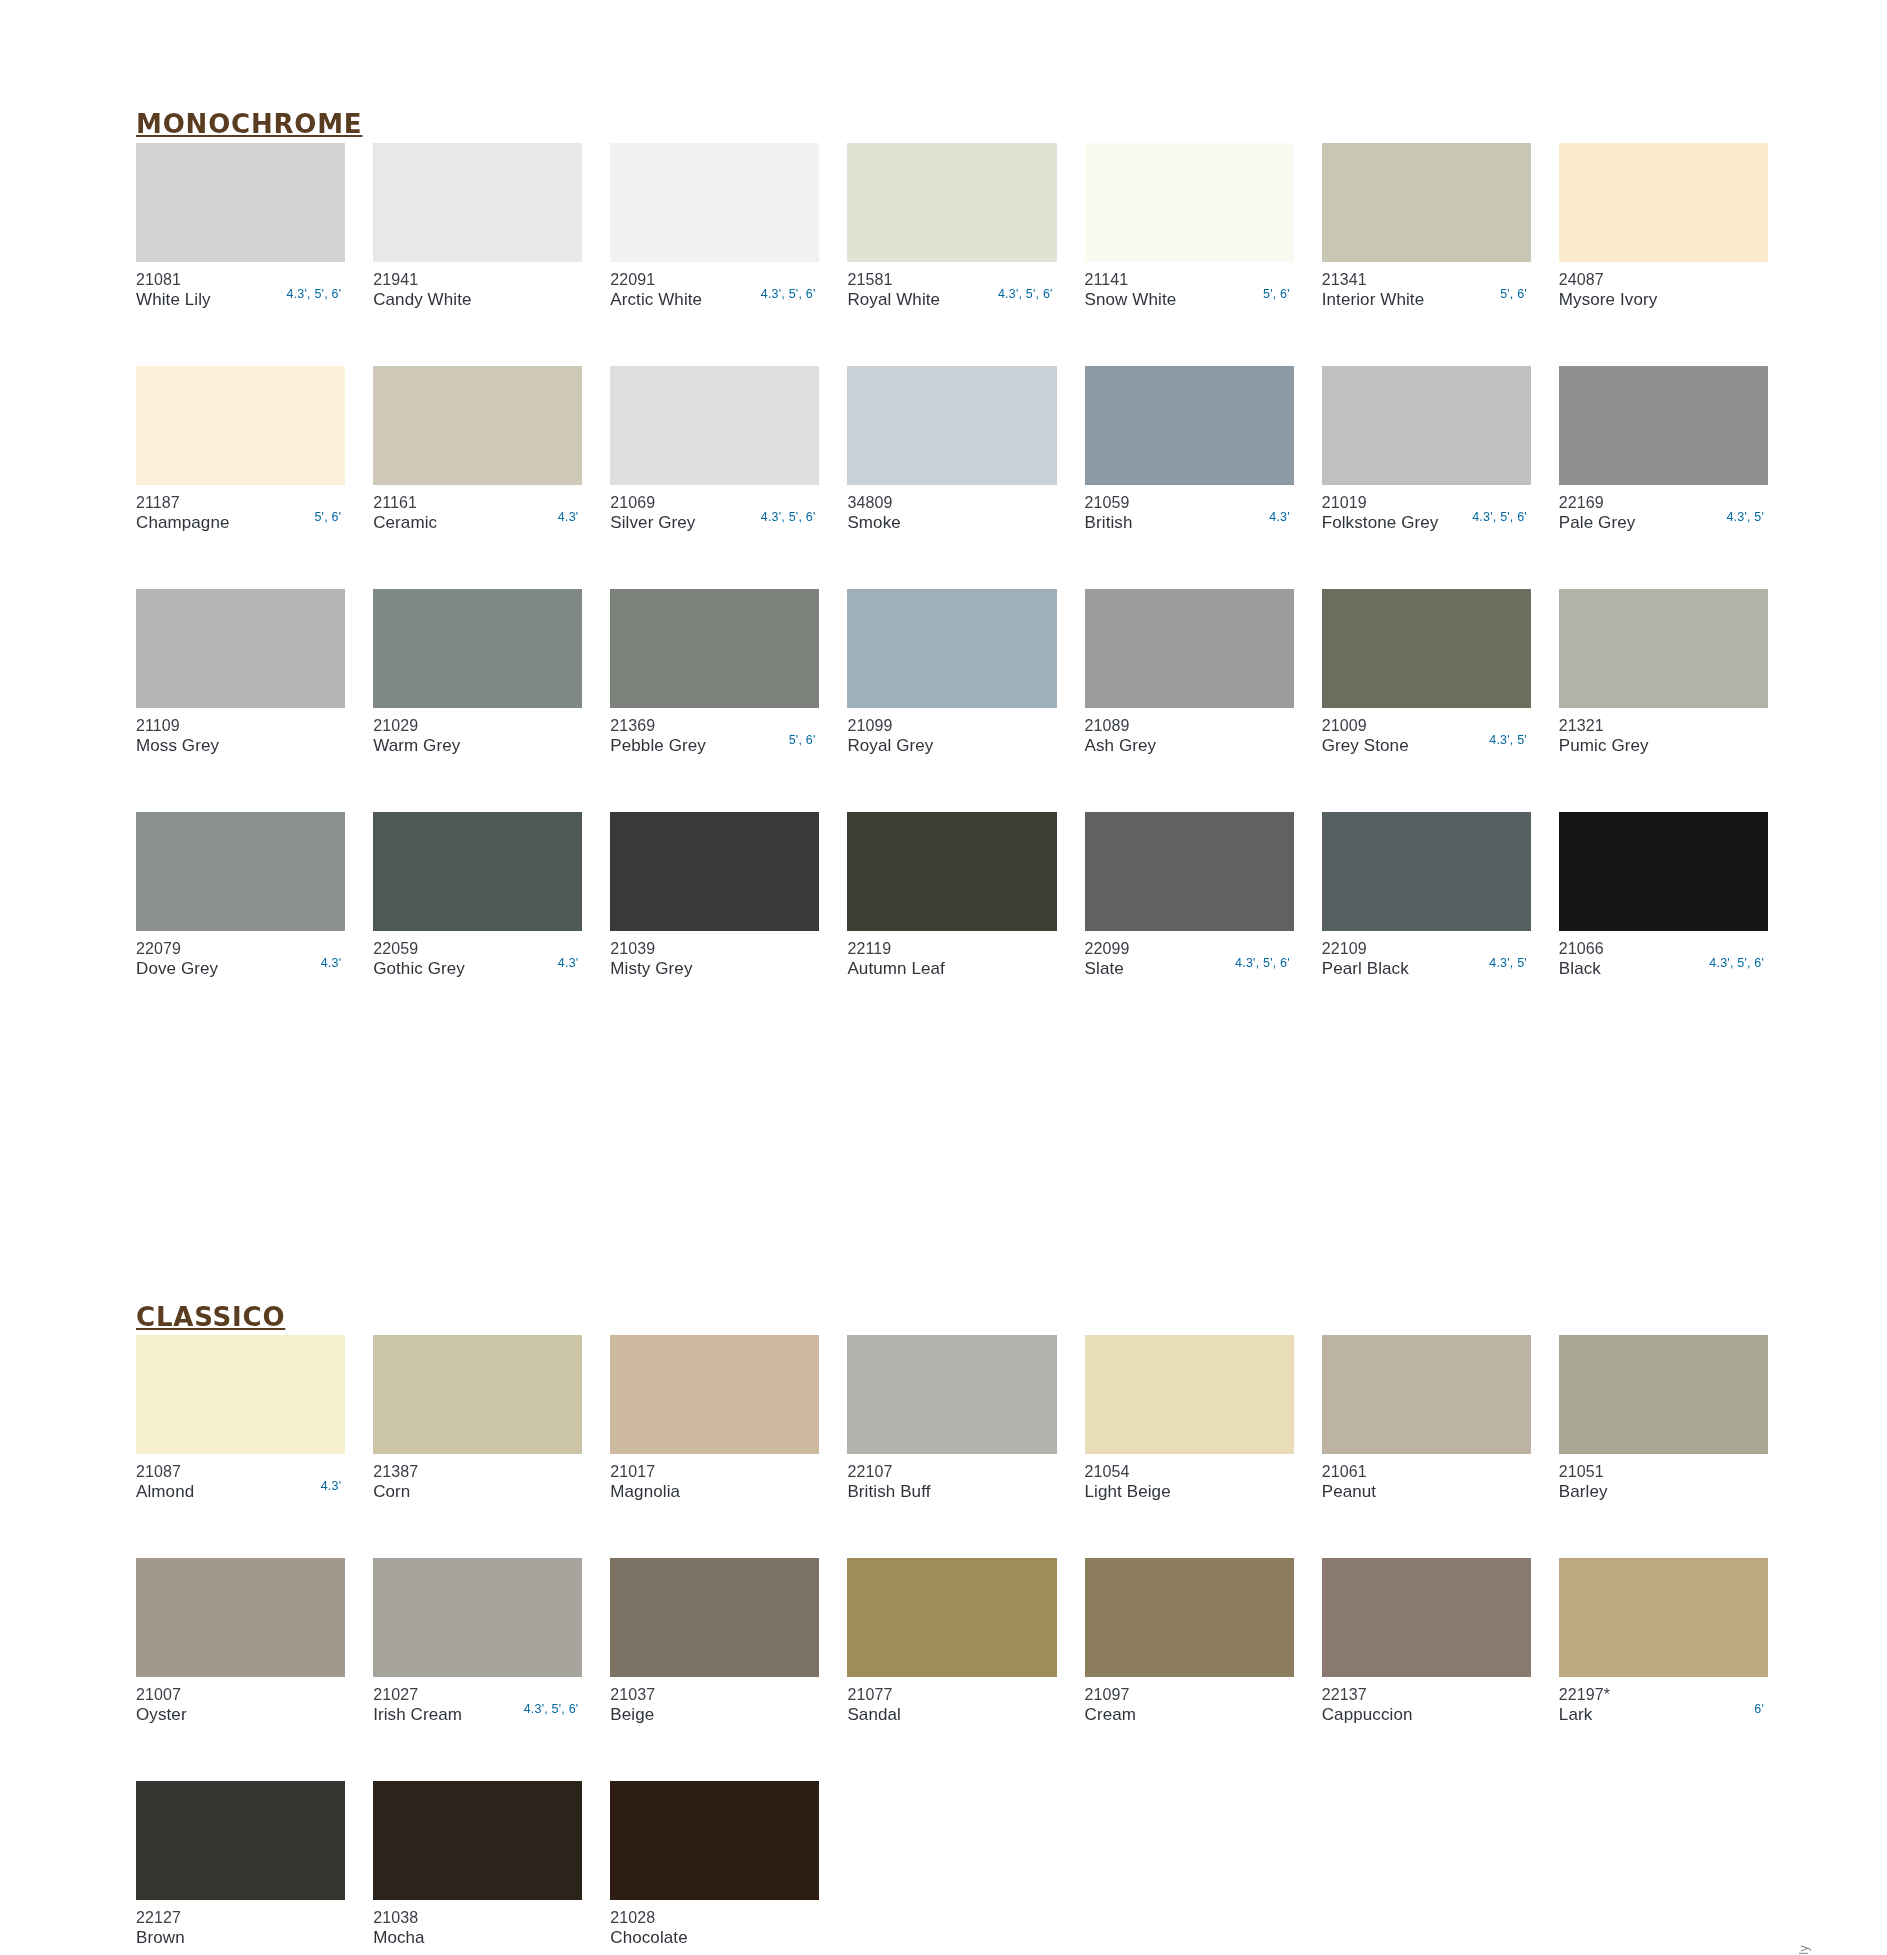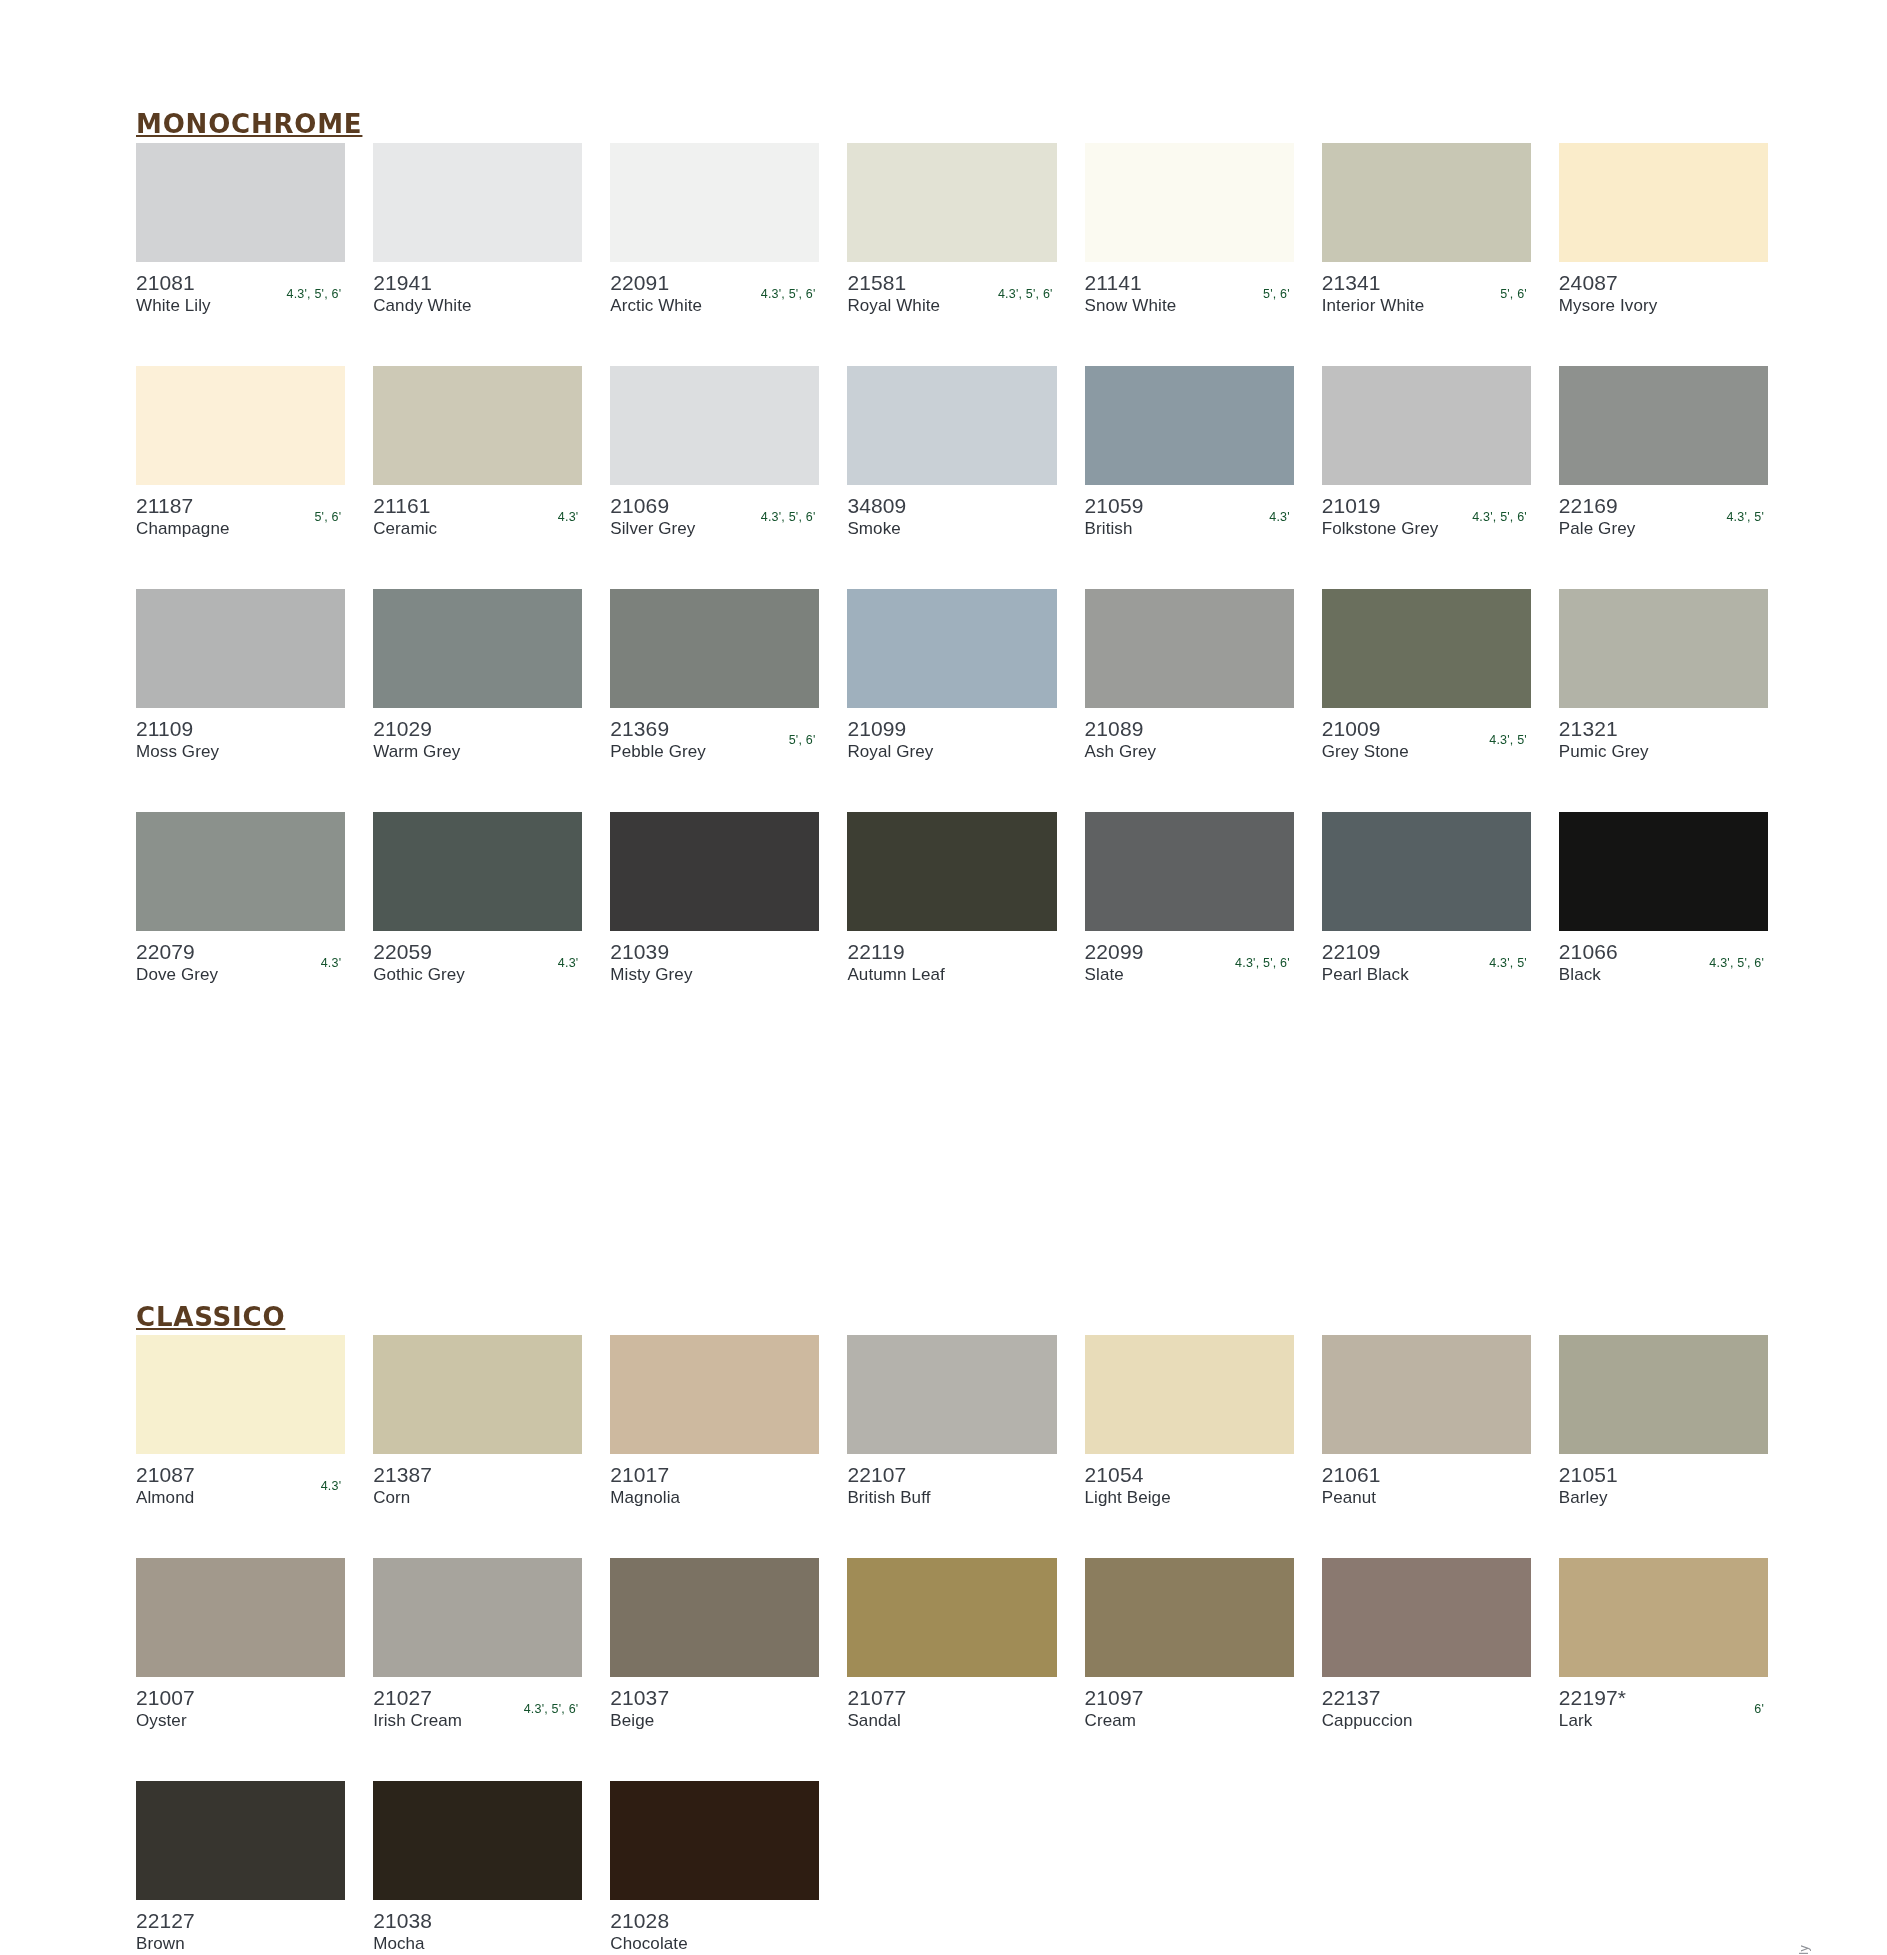--- a/index.html
+++ b/index.html
@@ -55,41 +55,41 @@
   }
 
   .meta {
     position: relative;
     margin-top: 9.2px;
     height: 43px;
   }
 
   .code {
     font-family: "Liberation Sans", sans-serif;
-    font-size: 21px;
+    font-size: 16px;
     color: #3a3f47;
     line-height: 1.18;
     letter-spacing: 0.1px;
     display: block;
   }
   .cname {
     font-family: "Liberation Sans", sans-serif;
     font-size: 17px;
     color: #2f343b;
     line-height: 1.18;
     letter-spacing: 0.1px;
     display: block;
   }
   .sizes {
     position: absolute;
     right: 3.9px;
     top: 15.7px;
     font-family: "Liberation Sans", sans-serif;
     font-size: 12.5px;
-    color: #14532d;
+    color: #0369a1;
     white-space: nowrap;
     letter-spacing: 0.2px;
   }
 
   
   .block-mono-title { position:absolute; left:136px; top:111px; }
   .block-mono-grid  { position:absolute; left:136px; top:143px; width:1632px; }
 
   .block-class-title { position:absolute; left:136px; top:1304px; }
   .block-class-grid  { position:absolute; left:136px; top:1335px; width:1632px; }

